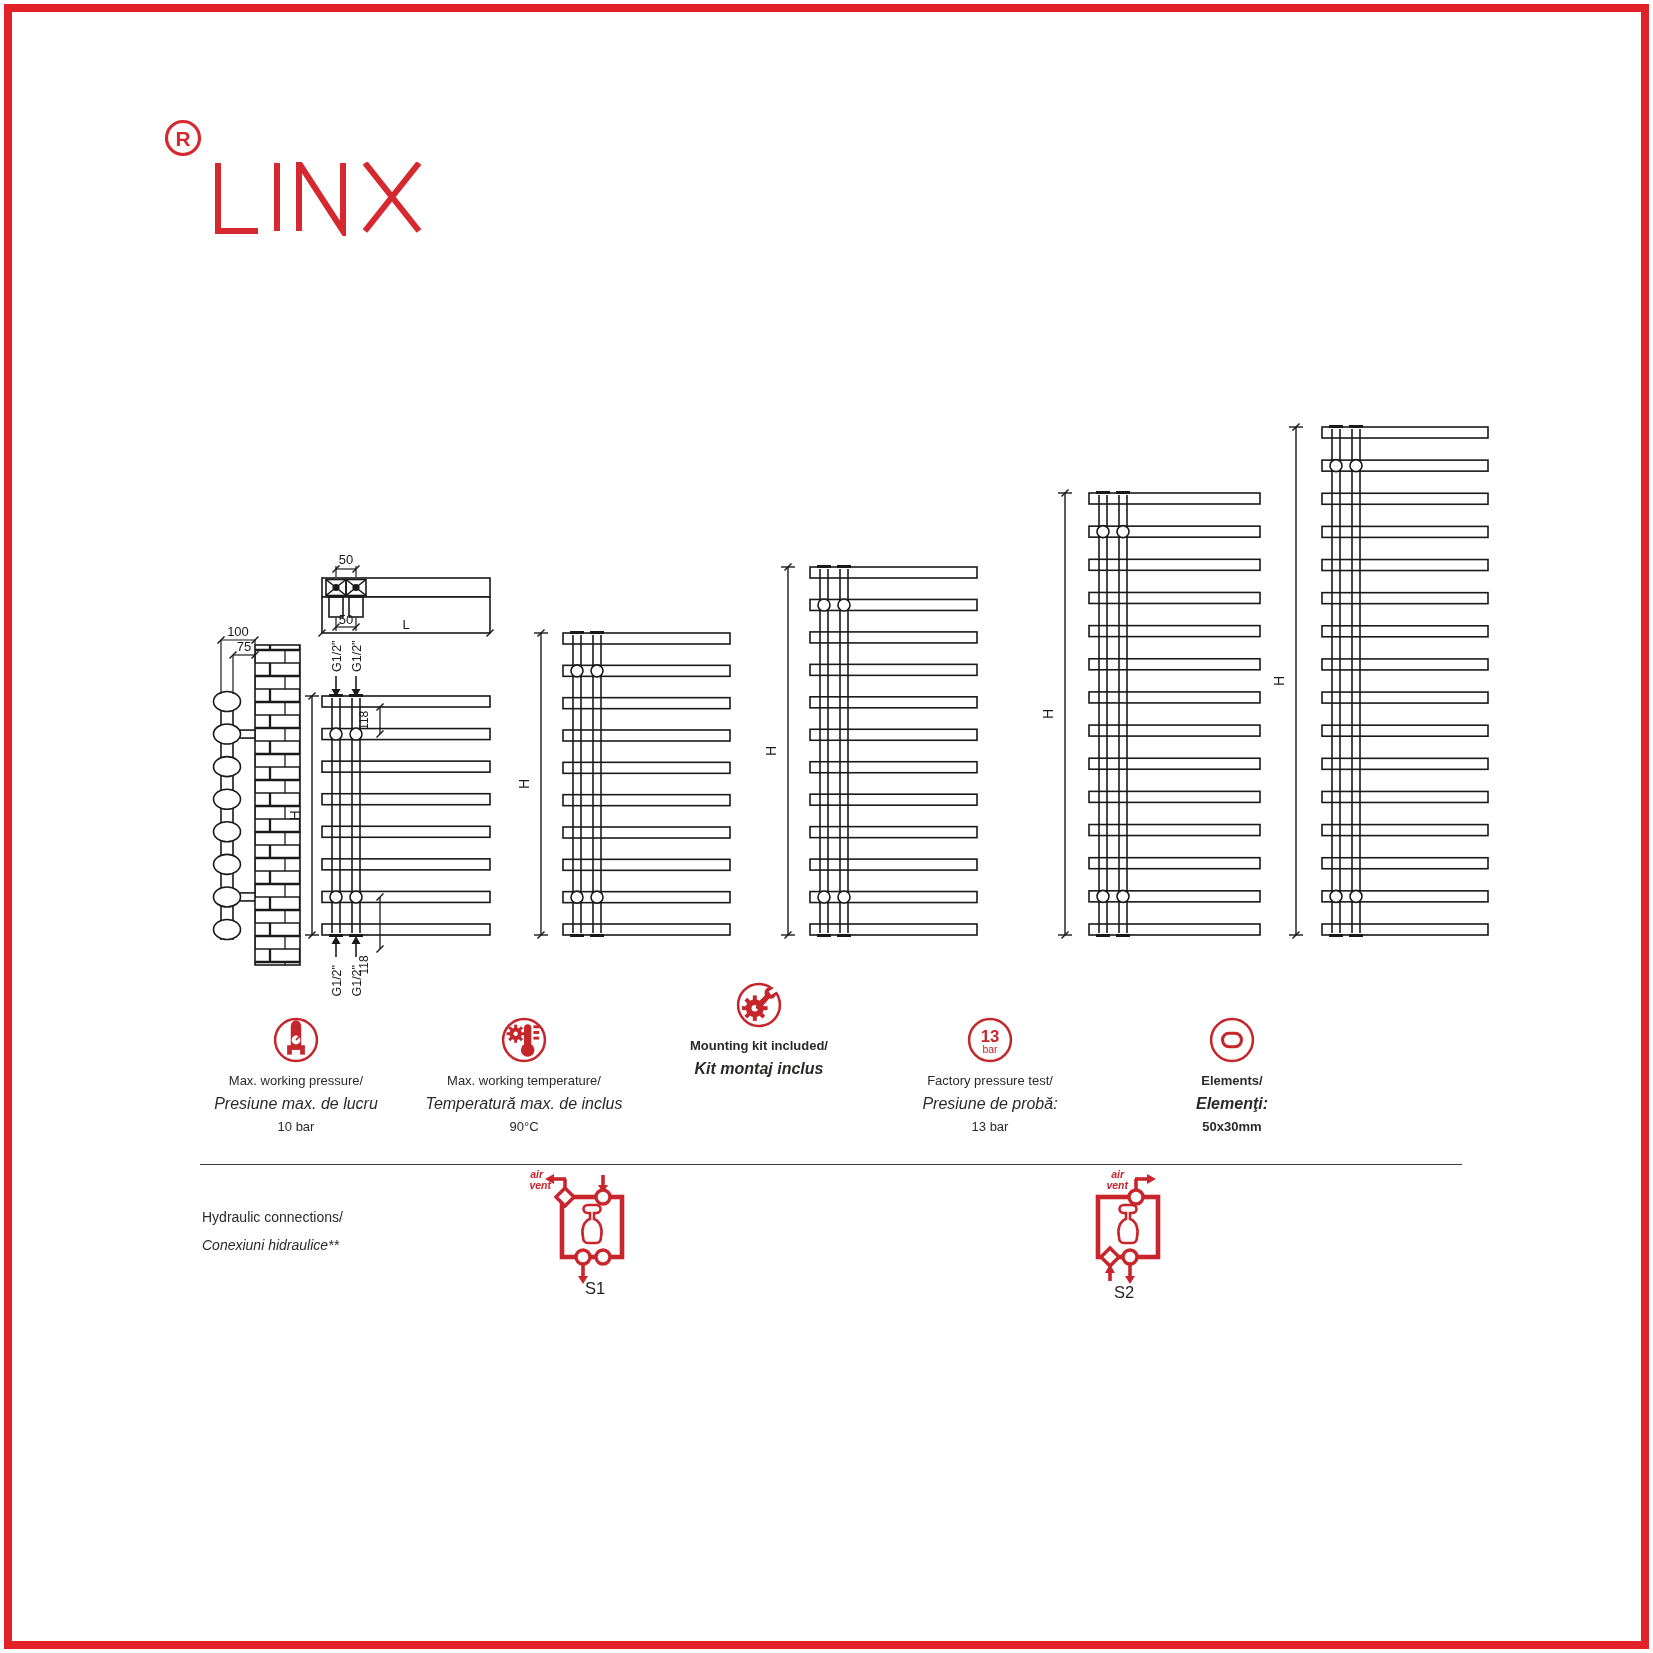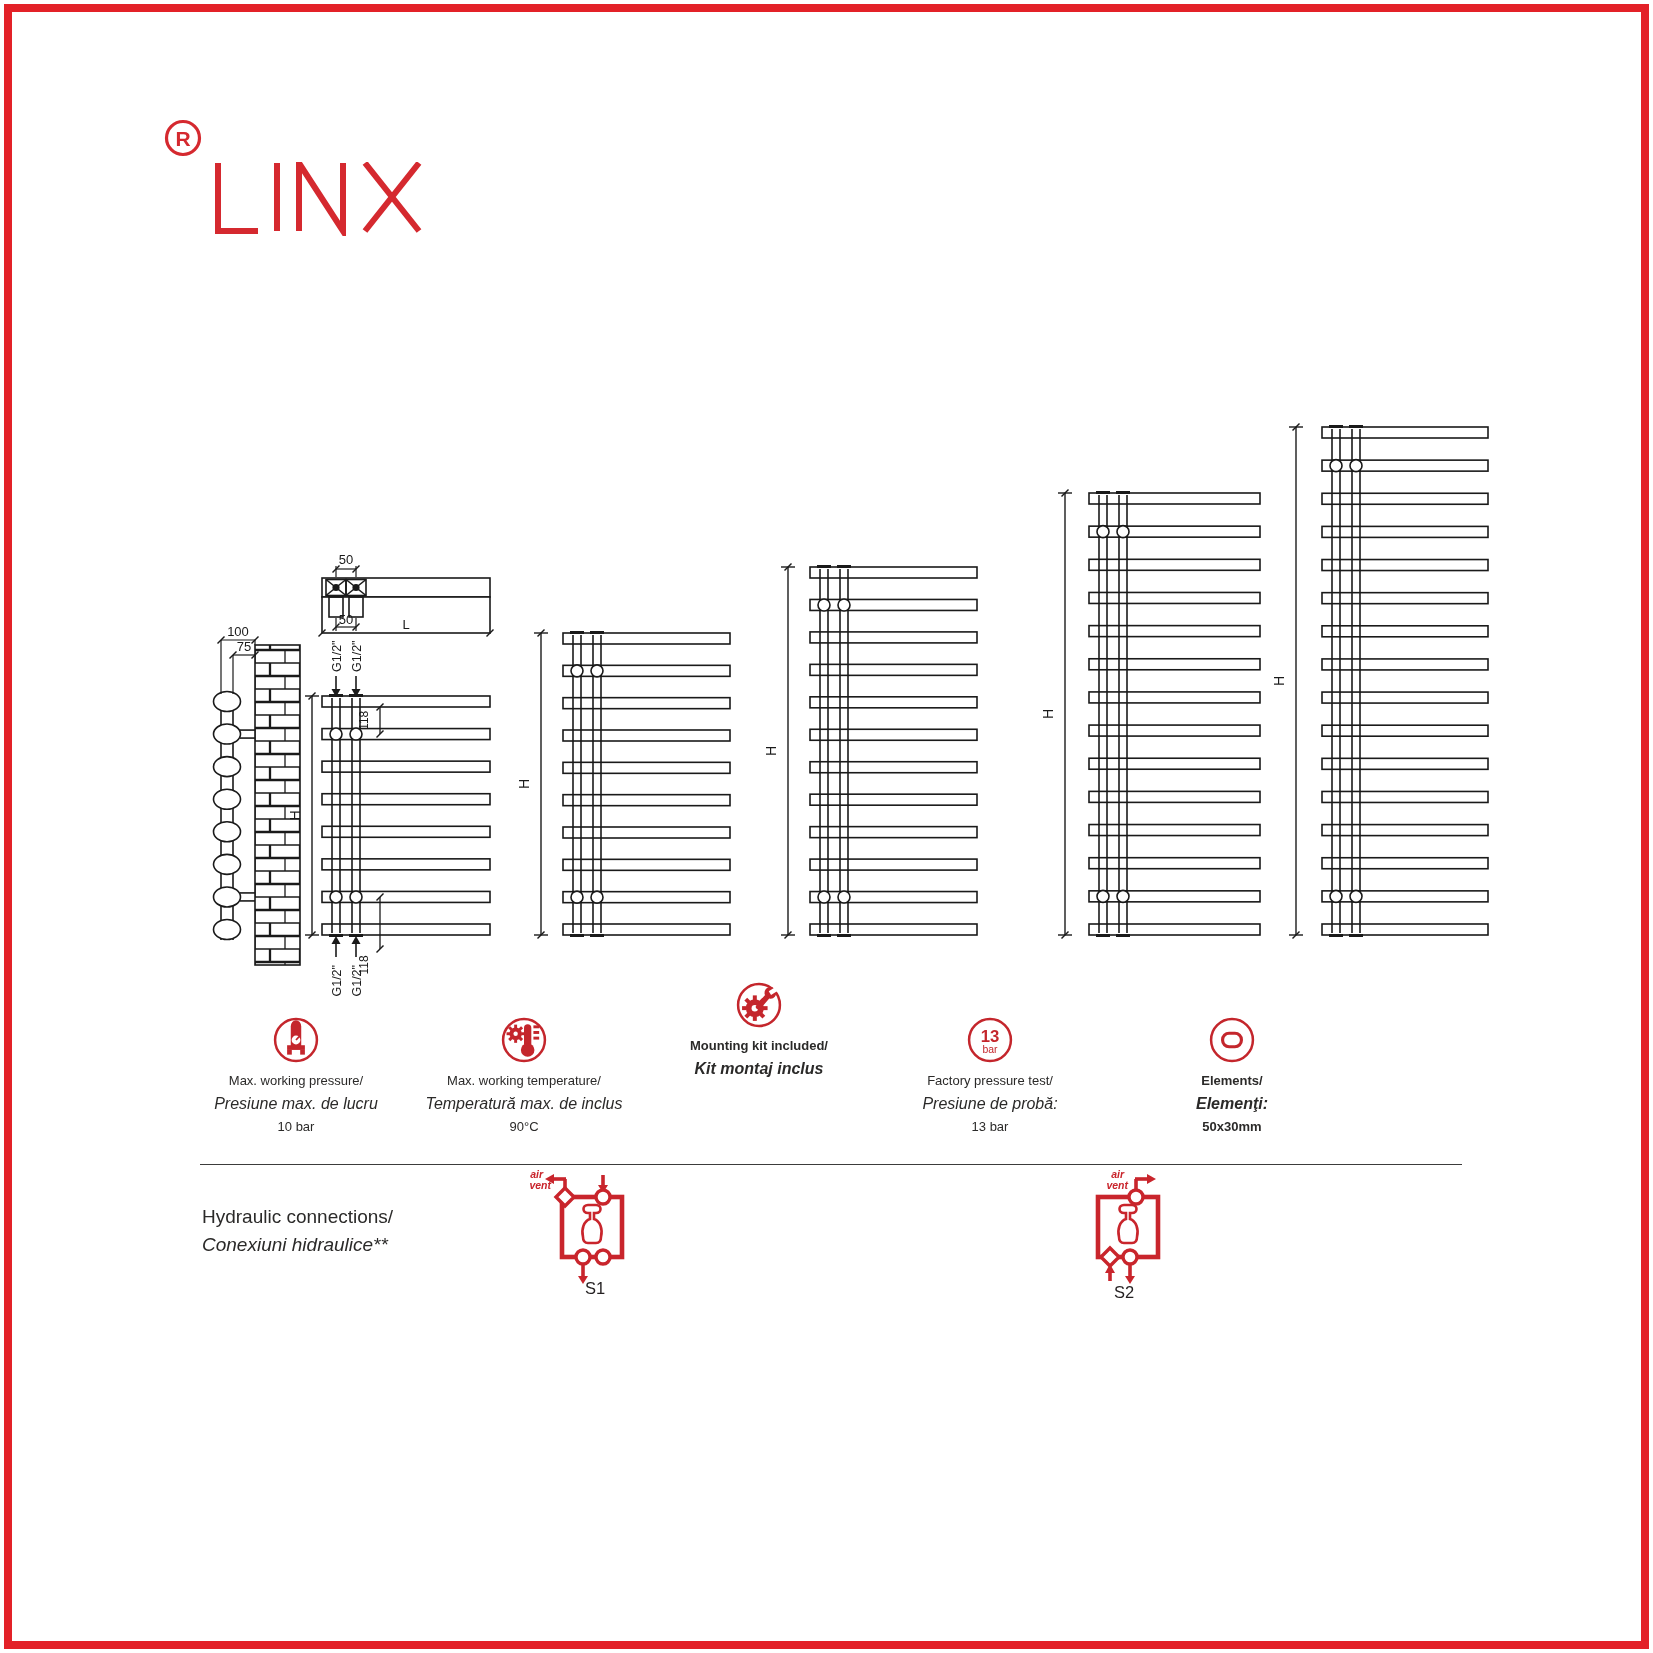--- a/index.html
+++ b/index.html
@@ -8,21 +8,21 @@
   .frame{position:absolute;left:4px;top:4px;right:4px;bottom:4px;border:8px solid #e32128;pointer-events:none;}
   .logo{position:absolute;left:163px;top:118px;}
   .logo .reg{display:block;margin-left:0;}
   .logo .word{display:block;margin-left:50px;margin-top:2px;}
   .drawing-layer{position:absolute;left:0;top:0;width:1653px;height:1653px;}
   .spec{position:absolute;width:260px;text-align:center;}
   .spec .icn{display:block;margin:0 auto 6px auto;}
   .spec .l1,.spec .l3{font-size:13px;line-height:23px;color:#2b2a29;}
   .spec .l2{font-size:16px;line-height:23px;color:#2b2a29;font-style:italic;}
   .divider{position:absolute;left:200px;top:1164px;width:1262px;height:0;border-top:1.6px solid #3c3c3b;}
-  .hydro-title{position:absolute;left:202px;top:1203px;font-size:19px;line-height:28px;color:#2b2a29;}
+  .hydro-title{position:absolute;left:202px;top:1203px;font-size:14px;line-height:28px;color:#2b2a29;}
   .hydro-title .ro{font-style:italic;}
 </style>
 </head>
 <body>
 
 <div class="page">
   <div class="frame"></div>
 
   <div class="logo">
     <svg class="reg" width="42" height="42" viewBox="0 0 42 42">

